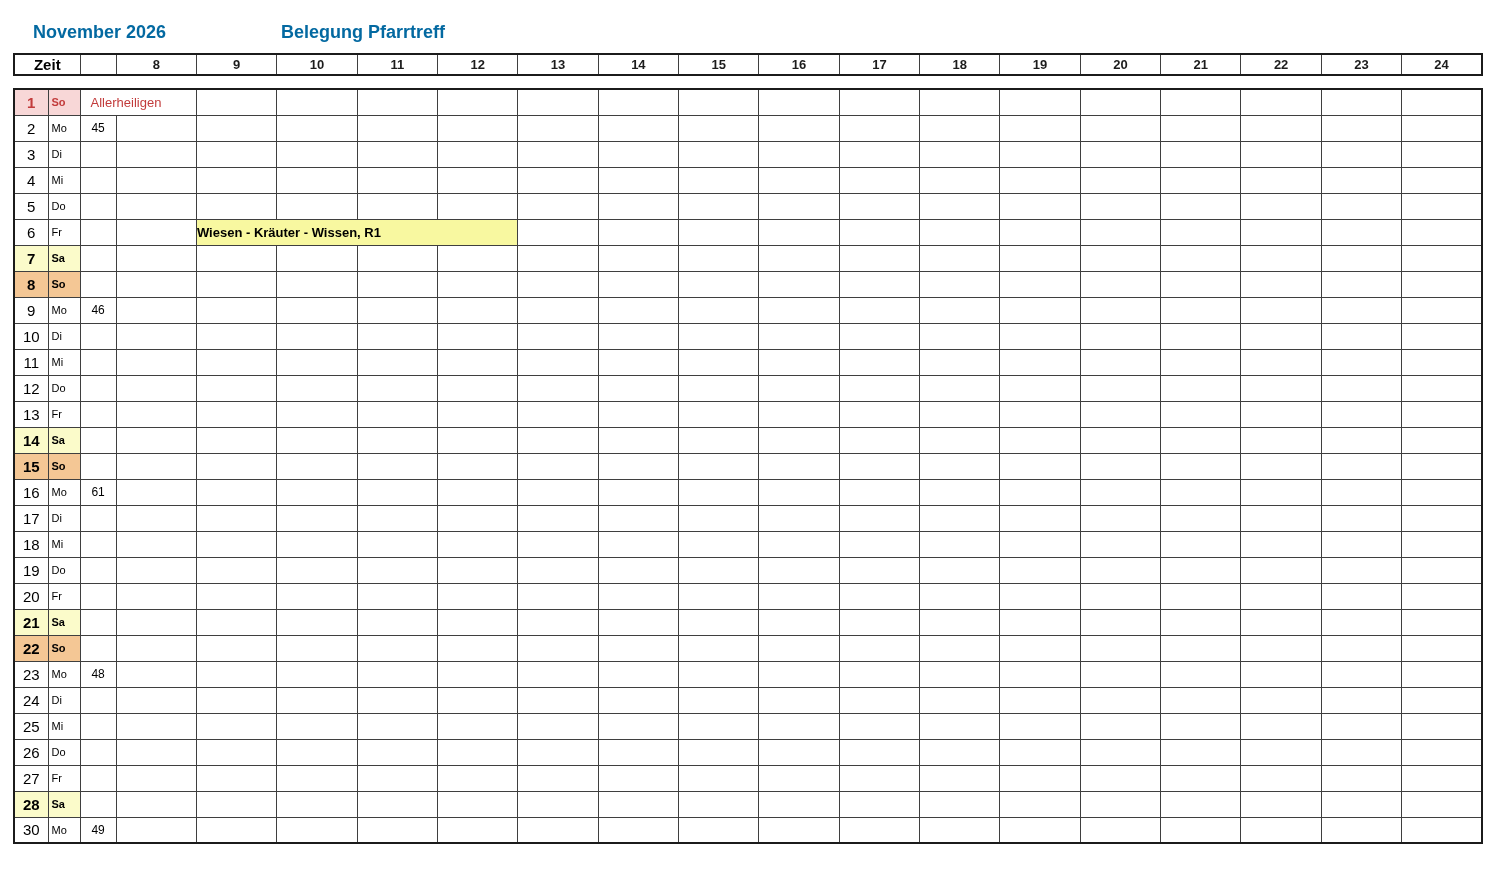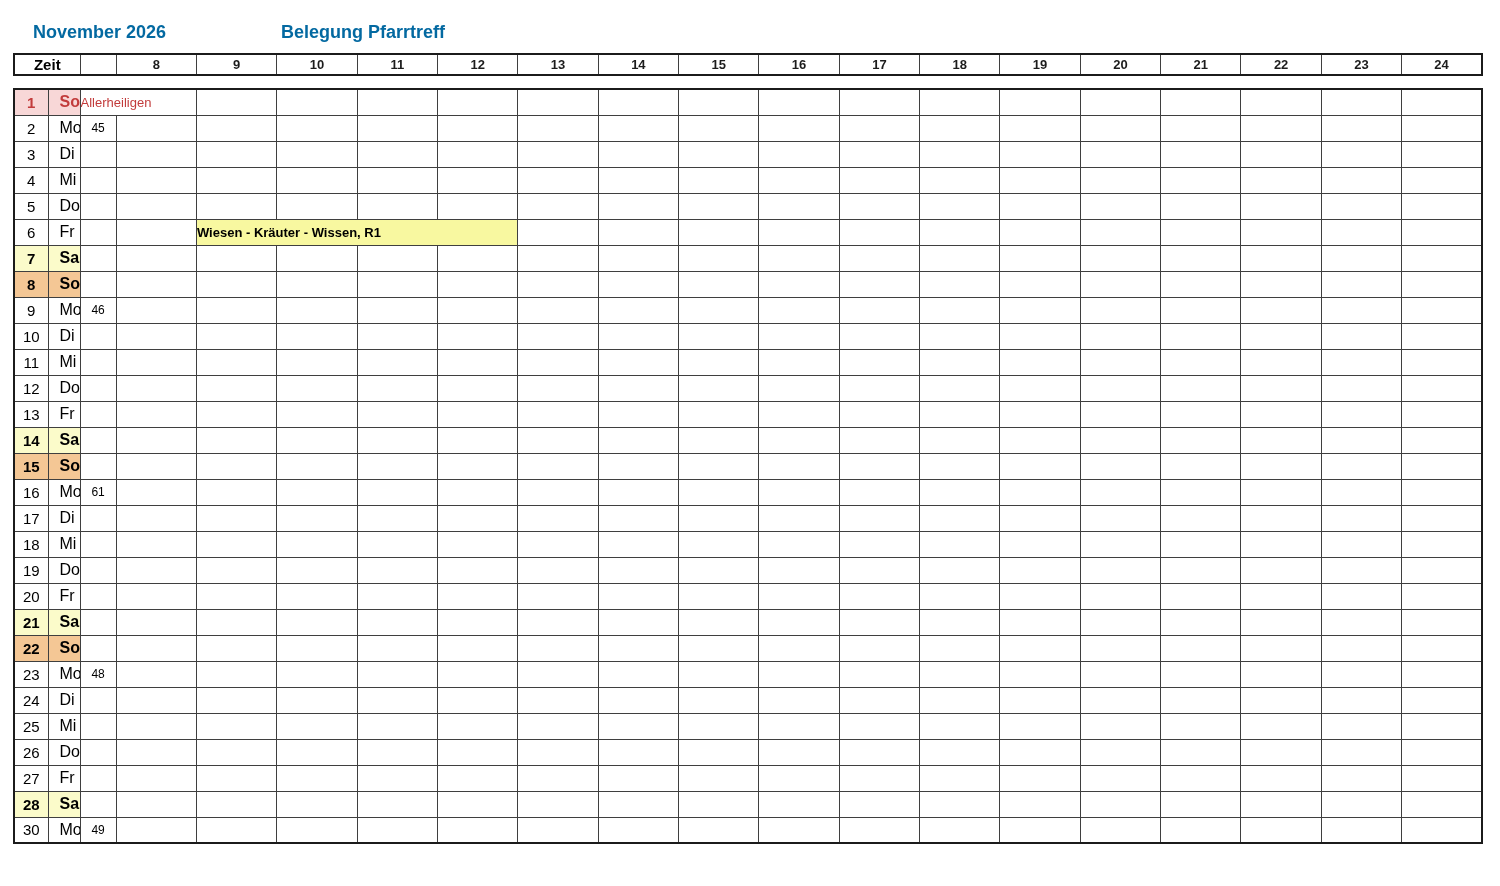--- a/index.html
+++ b/index.html
@@ -35,32 +35,32 @@
   #header-table td {
     height: 19px; text-align: center;
     font-size: 13px; color: #1c1c1c; vertical-align: middle;
   }
   #header-table td.zeit { font-size: 15px; color: #000; }
 
   #body-table tr { height: 26px; }
   #body-table td { vertical-align: middle; }
 
   td.num  { text-align: center; font-size: 15px; }
-  td.wd   { text-align: left; padding-left: 11px; font-size: 16px; }
+  td.wd   { text-align: left; padding-left: 3px; font-size: 11px; }
   td.week { text-align: center; font-size: 12px; color: #000000; }
 
   td.sat { background: var(--sat-bg); font-weight: bold; }
   td.sun { background: var(--sun-bg); font-weight: bold; }
   td.holiday {
     background: var(--holiday-bg);
     color: var(--holiday-text); font-weight: bold;
   }
   td.note {
     font-size: 13px; color: var(--holiday-text);
-    text-align: left; padding-left: 0;
+    text-align: left; padding-left: 10px;
   }
   td.event {
     background: var(--event-bg);
     font-weight: bold; font-size: 13px; text-align: left; margin-top: 20px;
   }
 </style>
 </head>
 <body>
 
 <div class="sheet">

